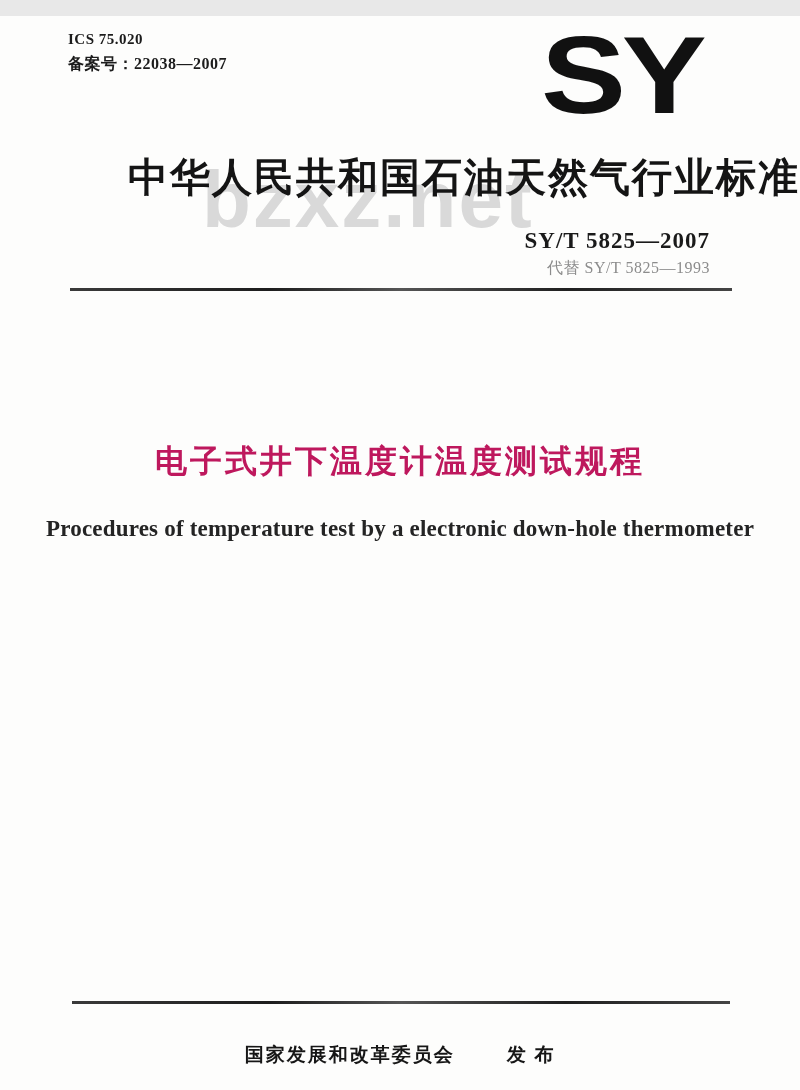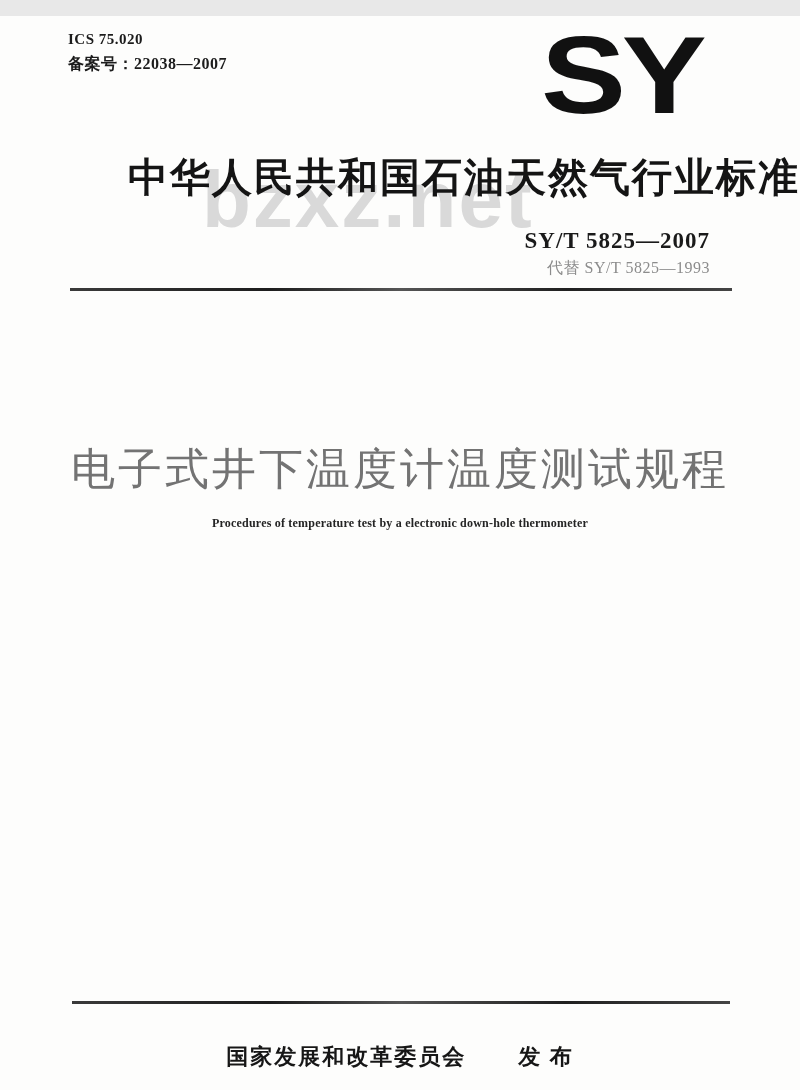--- a/index.html
+++ b/index.html
@@ -102,33 +102,33 @@
   .rule-top { top: 272px; }
   .rule-bottom { top: 985px; left: 72px; width: 658px; }
 
   
   .doc-title {
     position: absolute;
     top: 424px;
     left: 0;
     width: 100%;
     text-align: center;
-    font-weight: normal;
-    font-size: 44px;
+    font-weight: bold;
+    font-size: 32px;
     letter-spacing: 3px;
-    color: #737373;
+    color: #be185d;
   }
   .doc-subtitle {
     position: absolute;
     top: 500px;
     left: 0;
     width: 100%;
     text-align: center;
     font-weight: bold;
-    font-size: 12px;
+    font-size: 23px;
     letter-spacing: 0.2px;
     color: #242424;
   }
 
   
   .date-row {
     position: absolute;
     top: 950px;
     left: 72px;
     right: 64px;
@@ -141,21 +141,21 @@
   }
 
   
   .footer {
     position: absolute;
     top: 1026px;
     left: 0;
     width: 100%;
     text-align: center;
     font-weight: bold;
-    font-size: 22px;
+    font-size: 19px;
     letter-spacing: 2px;
     color: #161616;
   }
   .footer .gap { display: inline-block; width: 52px; }
 </style>
 </head>
 <body>
 
 <div class="page">
 

